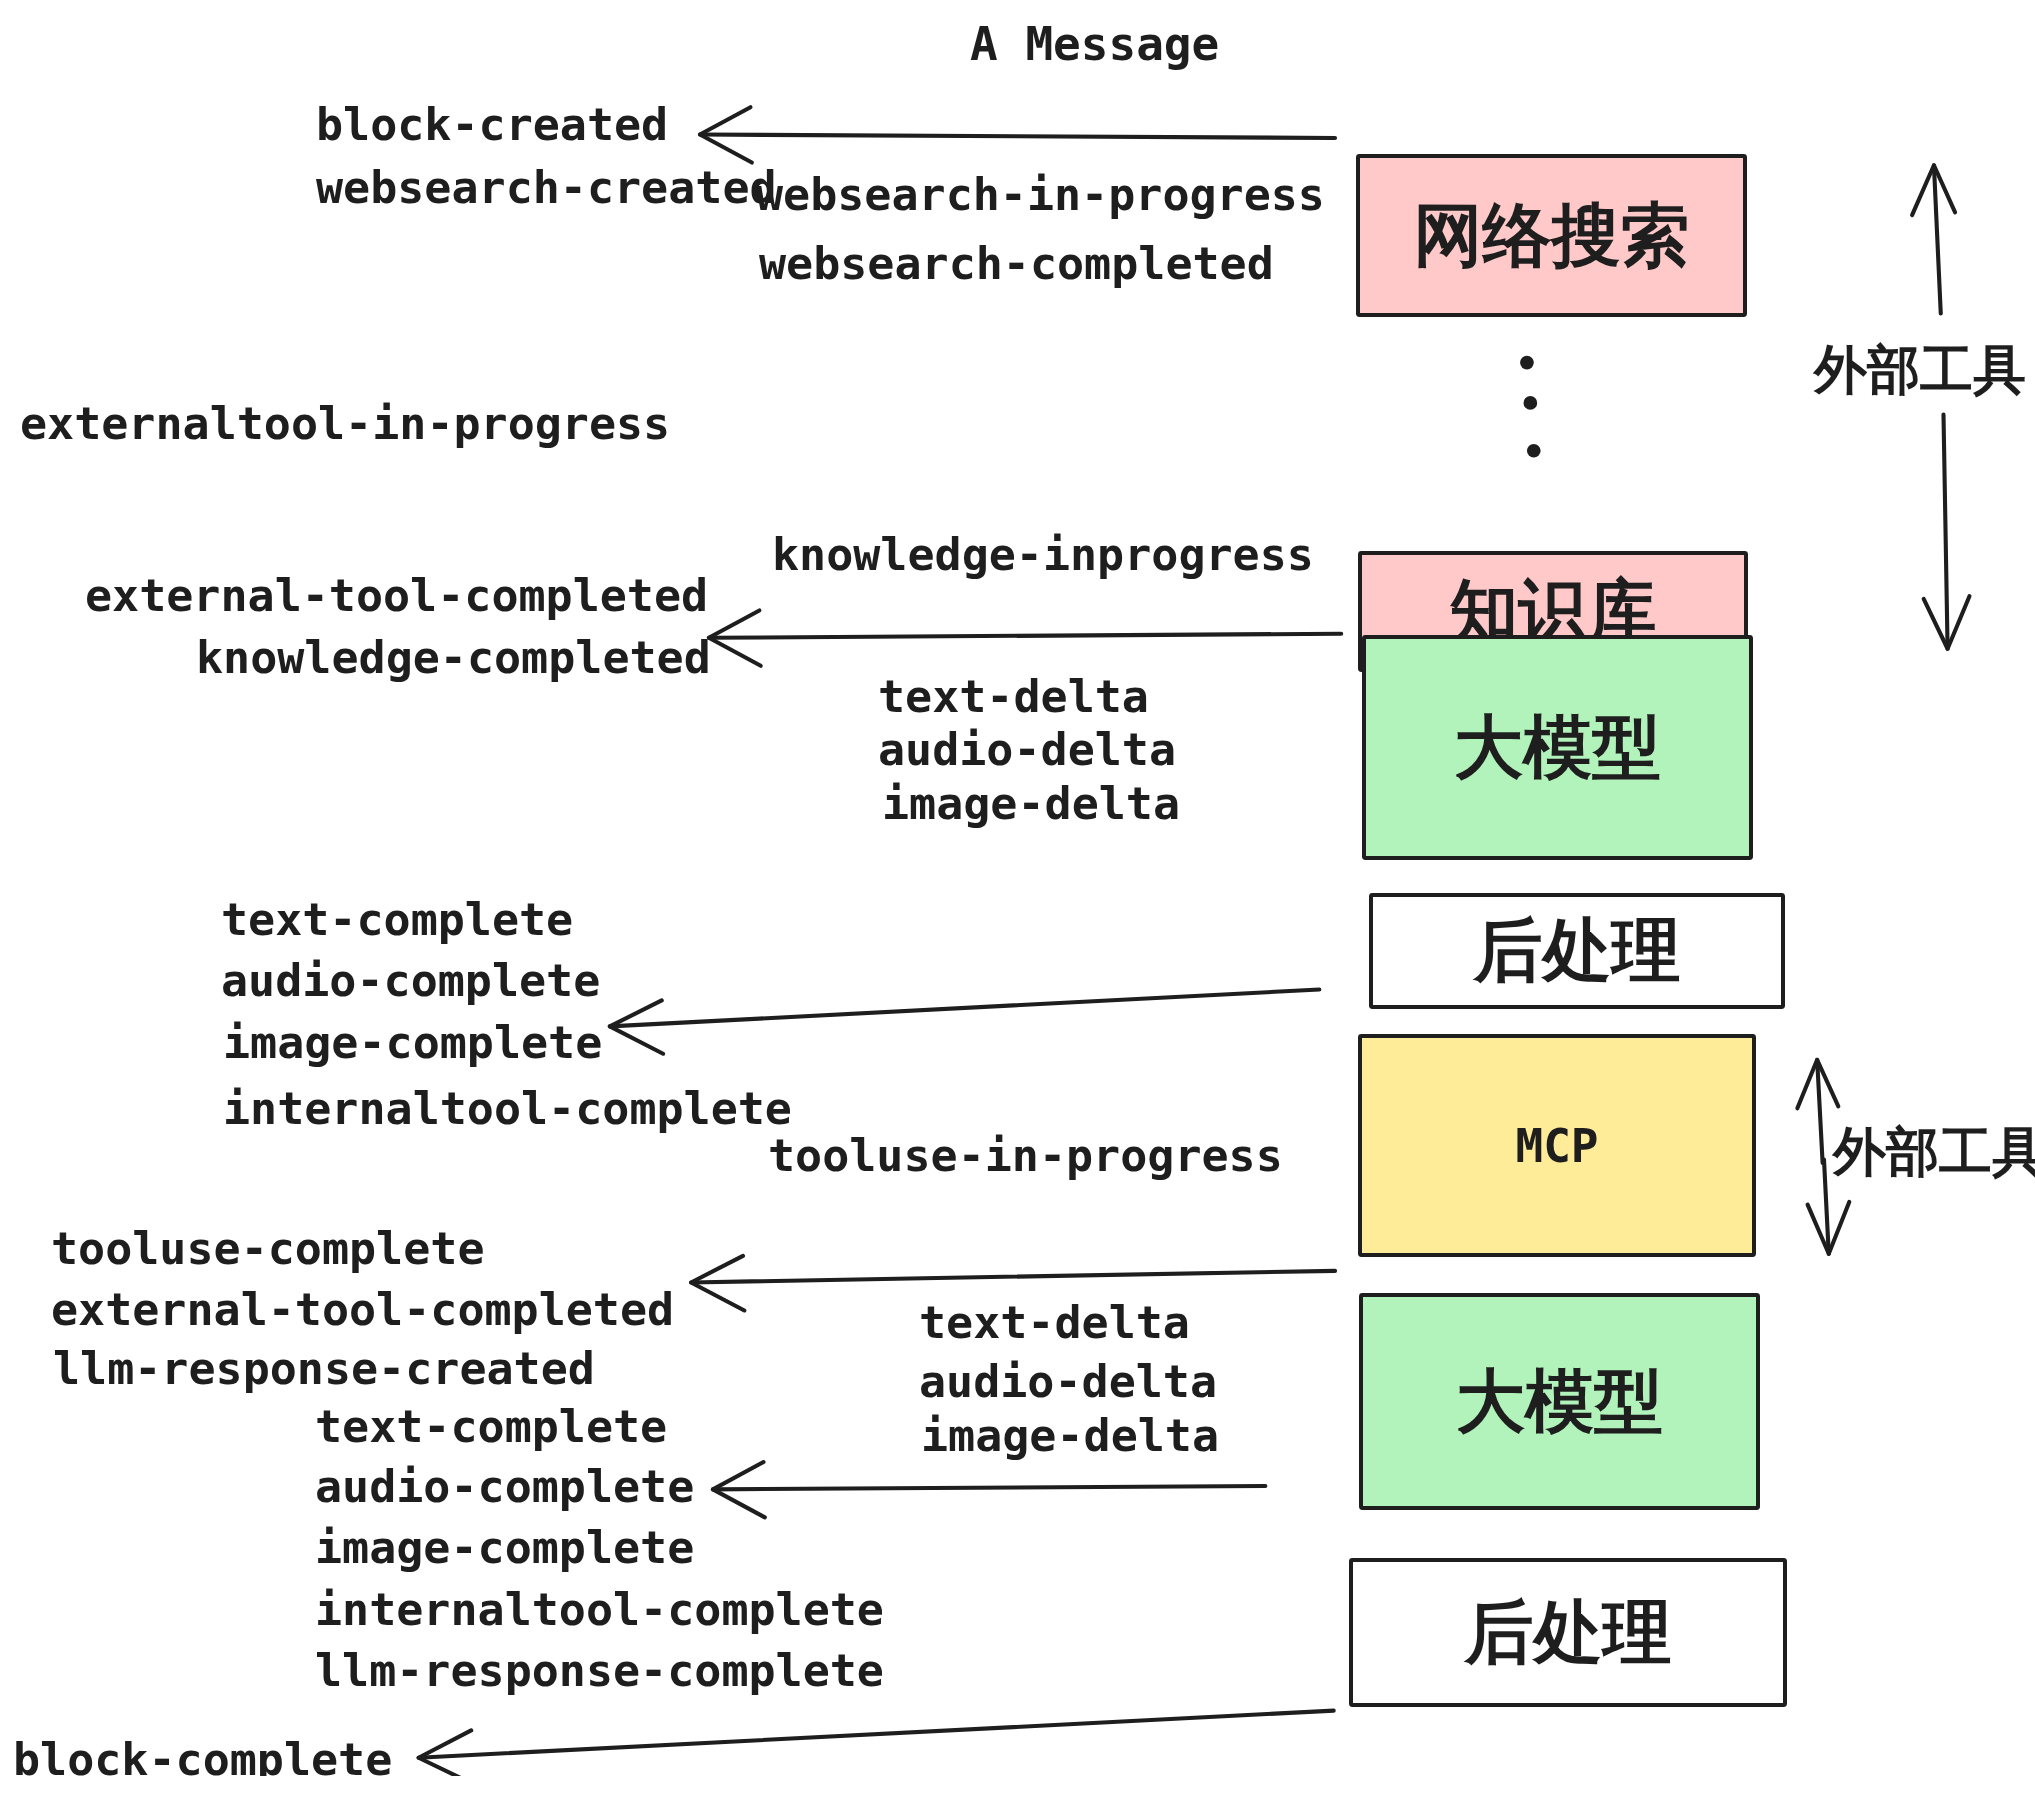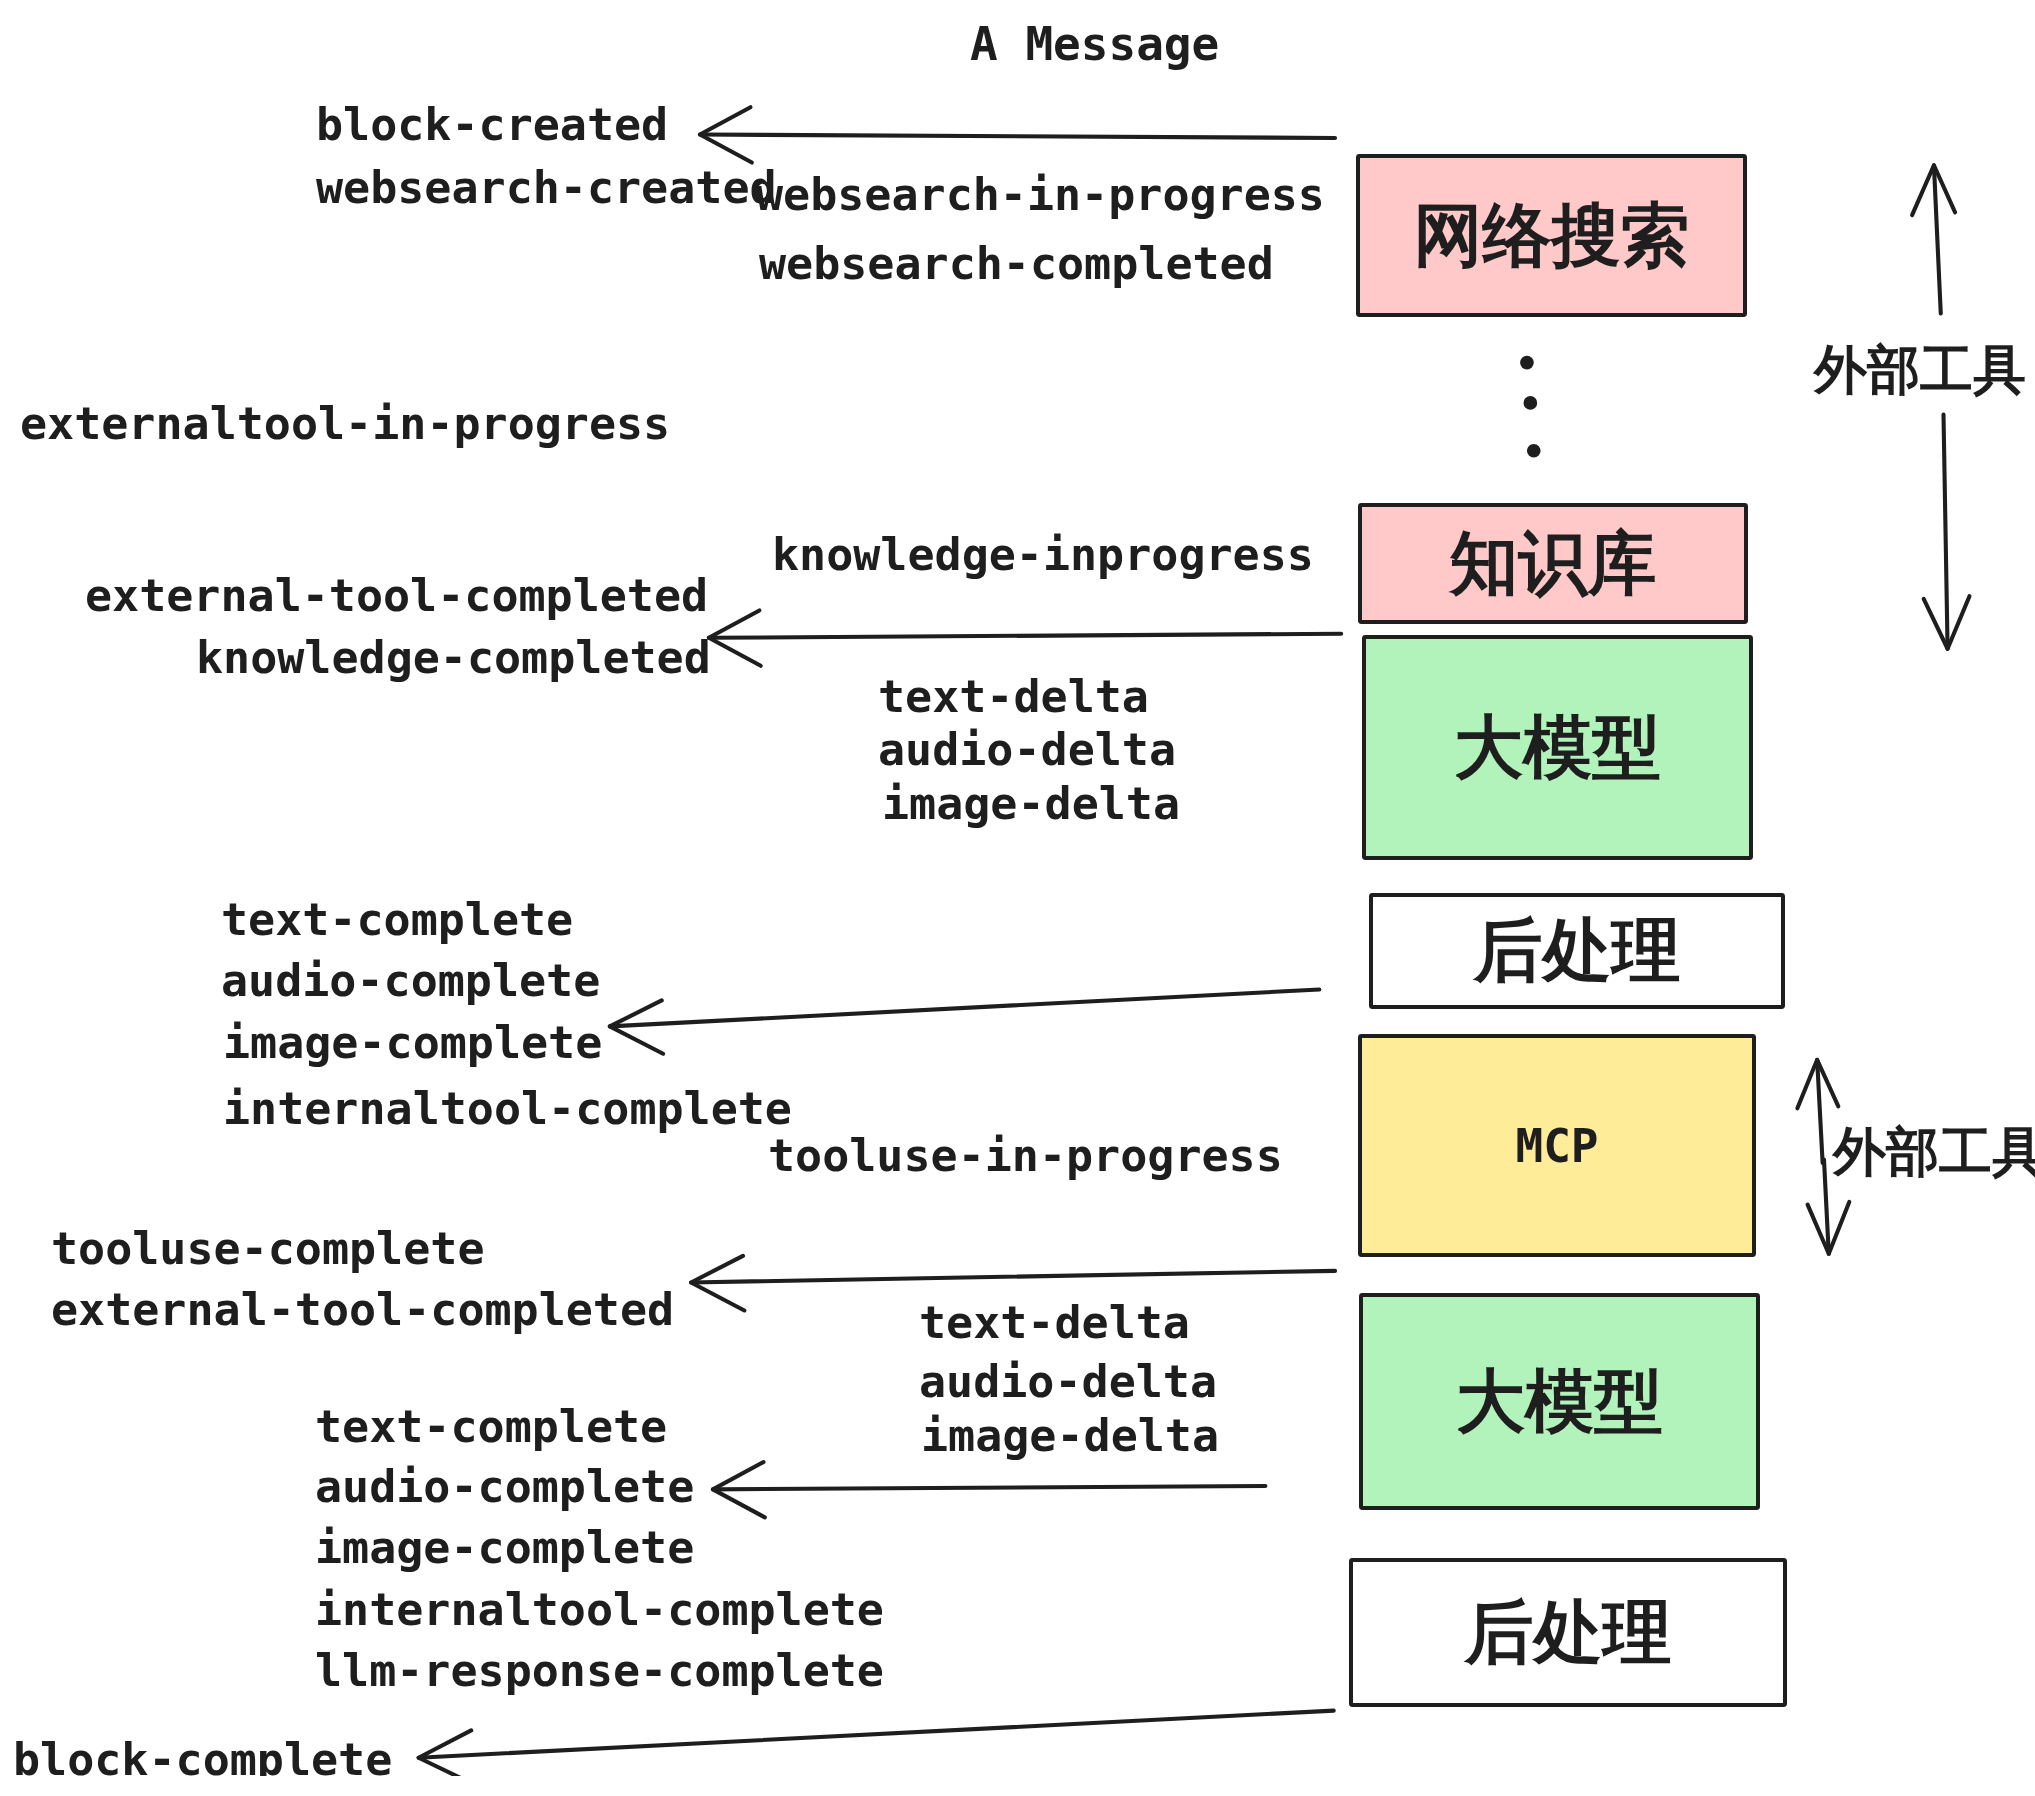--- a/index.html
+++ b/index.html
@@ -134,35 +134,36 @@
   <div class="ev" style="left:882px;top:780px;">image-delta</div>
 
   <div class="ev" style="left:221px;top:896px;">text-complete</div>
   <div class="ev" style="left:221px;top:957px;">audio-complete</div>
   <div class="ev" style="left:223px;top:1019px;">image-complete</div>
   <div class="ev" style="left:223px;top:1085px;">internaltool-complete</div>
   <div class="ev" style="left:768px;top:1132px;">tooluse-in-progress</div>
 
   <div class="ev" style="left:51px;top:1225px;">tooluse-complete</div>
   <div class="ev" style="left:51px;top:1286px;">external-tool-completed</div>
+  <div class="ev" style="left:53px;top:1345px;">llm-response-created</div>
 
   <div class="ev" style="left:919px;top:1299px;">text-delta</div>
   <div class="ev" style="left:919px;top:1358px;">audio-delta</div>
   <div class="ev" style="left:921px;top:1412px;">image-delta</div>
 
   <div class="ev" style="left:315px;top:1403px;">text-complete</div>
   <div class="ev" style="left:315px;top:1463px;">audio-complete</div>
   <div class="ev" style="left:315px;top:1524px;">image-complete</div>
   <div class="ev" style="left:315px;top:1586px;">internaltool-complete</div>
   <div class="ev" style="left:315px;top:1647px;">llm-response-complete</div>
 
   <div class="ev" style="left:13px;top:1736px;">block-complete</div>
 
   <div class="box" id="box-websearch" style="background: rgb(255, 201, 201);">网络搜索</div>
-  <div class="box" id="box-knowledge" style="background: rgb(255, 201, 201);">知识库</div>
+  <div class="box" id="box-knowledge" style="background: rgb(255, 201, 201); margin-top: 48px;">知识库</div>
   <div class="box" id="box-llm-top" style="background: rgb(178, 242, 187);">大模型</div>
   <div class="box" id="box-post-top" style="background: rgb(255, 255, 255);">后处理</div>
   <div class="box mono" id="box-mcp" style="background: rgb(255, 236, 153);">MCP</div>
   <div class="box" id="box-llm-bottom" style="background: rgb(178, 242, 187);">大模型</div>
   <div class="box" id="box-post-bottom" style="background: rgb(255, 255, 255);">后处理</div>
 
   <div class="side-label" id="ext-top">外部工具</div>
   <div class="side-label" id="ext-bottom">外部工具</div>
 
 </div>

